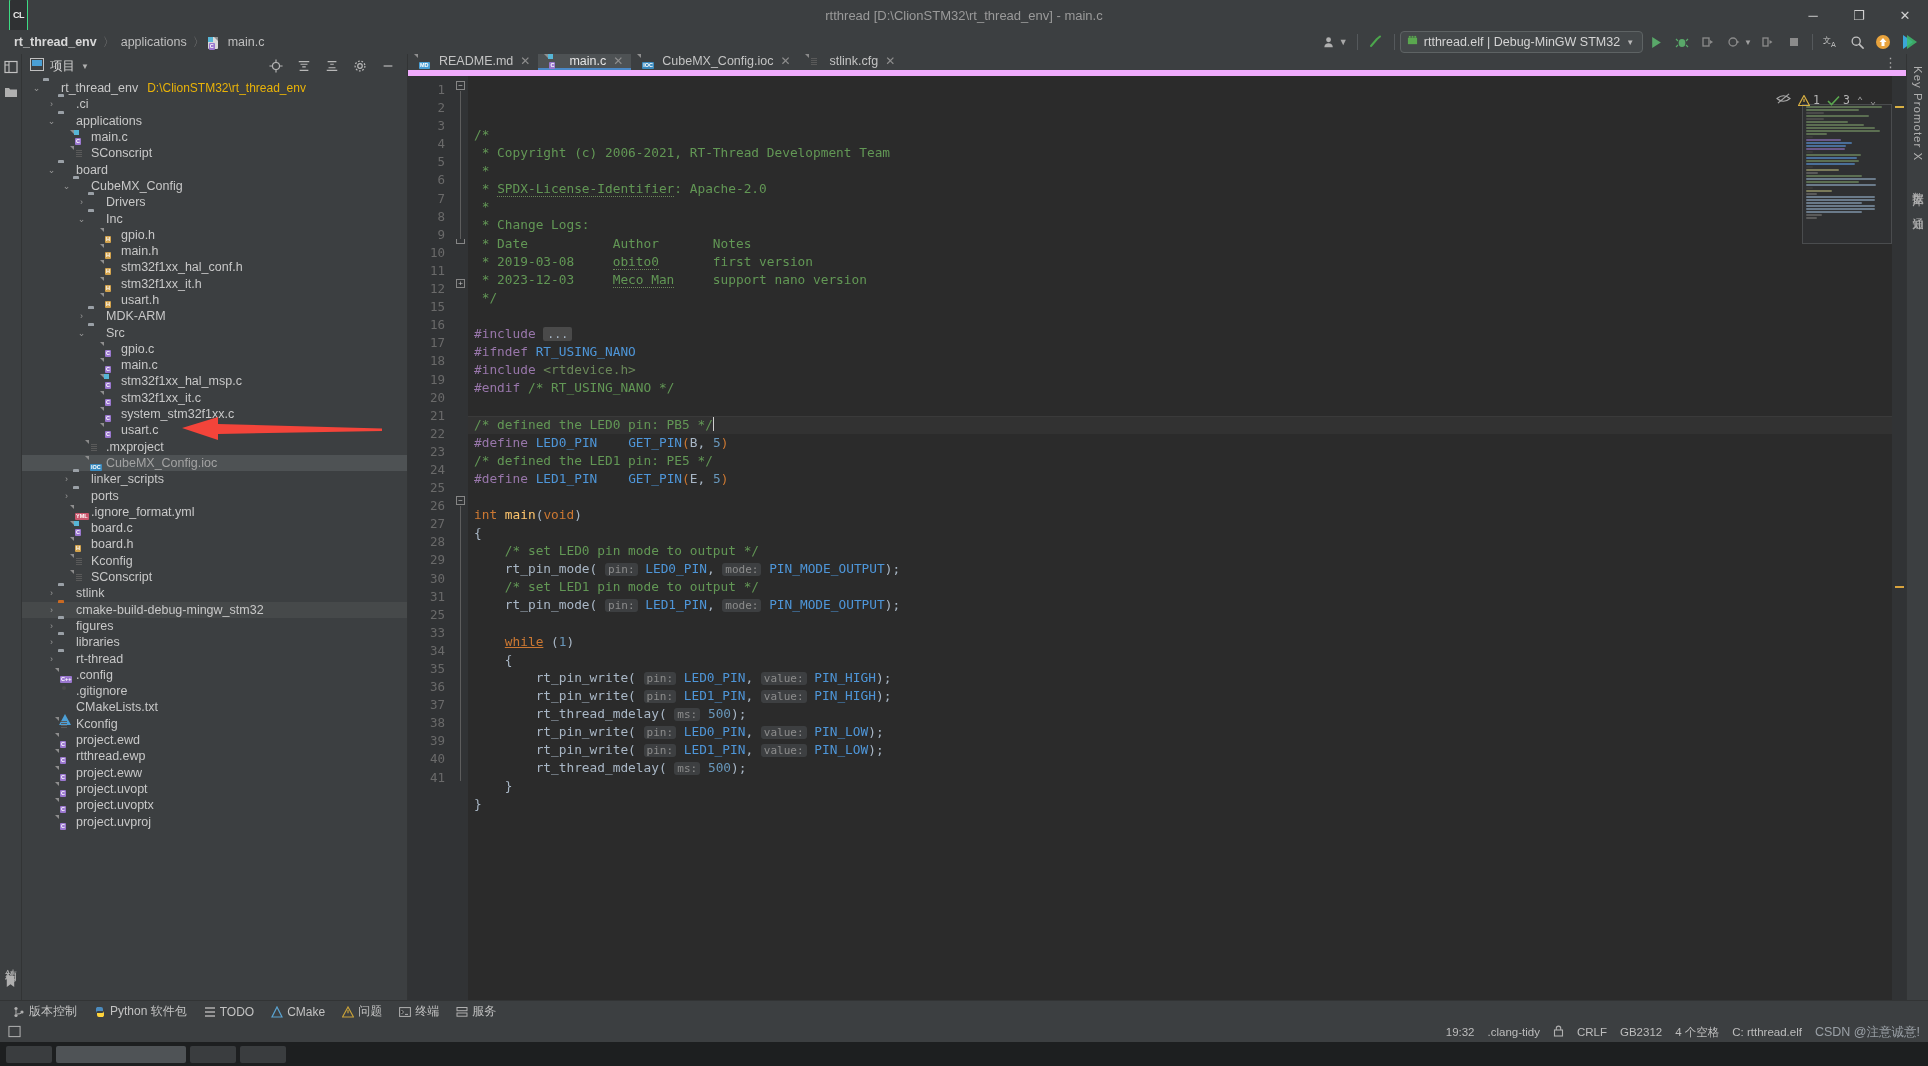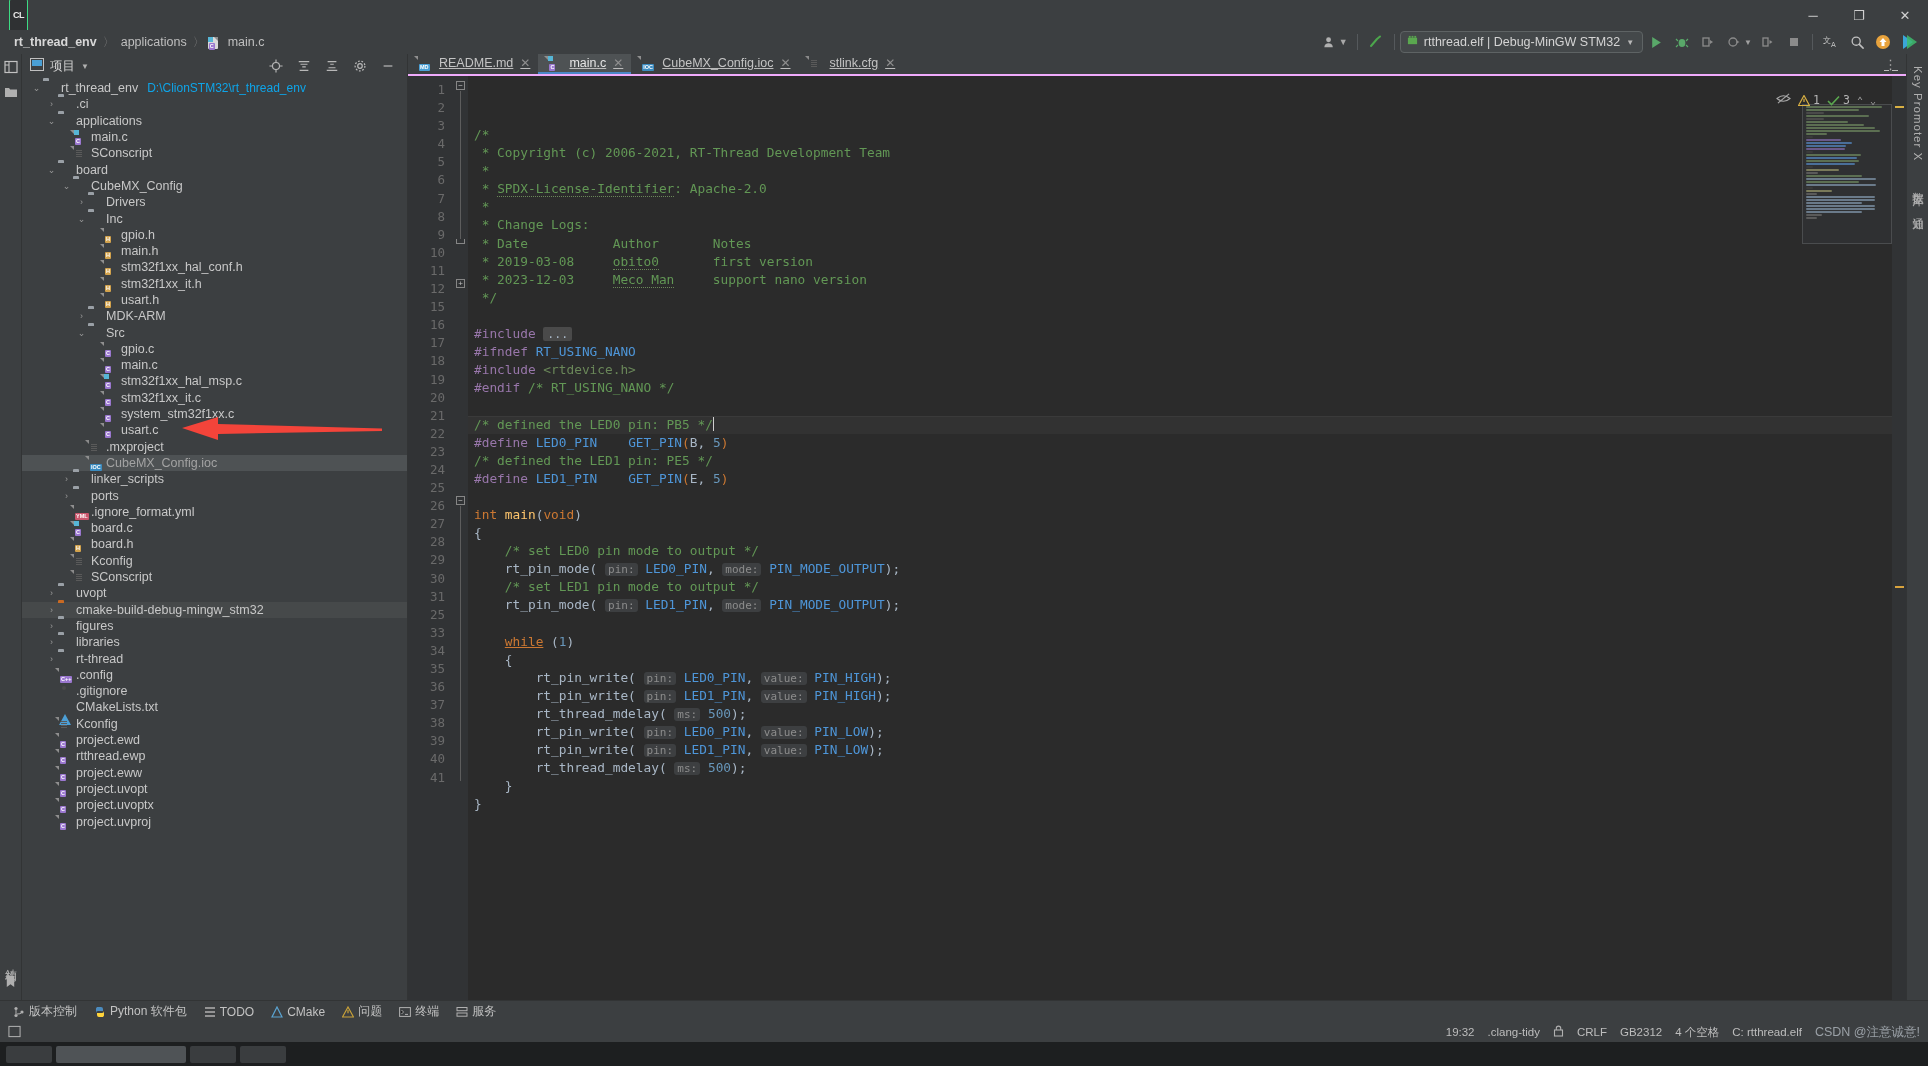--- a/index.html
+++ b/index.html
@@ -91,21 +91,21 @@
   }
   .row.sel{ background:#4e5254; }
   .row.sel2{ background:#46494a; }
   .arrow{
     width:13px; flex:0 0 13px; display:flex;align-items:center;justify-content:center;
     color:#9a9a9a; font-size:9px;
   }
   .ico{ width:14px;flex:0 0 14px; height:14px; margin-right:4px; position:relative; display:inline-block; }
   .lbl{ color:#c8c8c8; }
   .lbl.dim{ color:#a3a3a3; }
-  .path{ color:#0ea5e9; margin-left:9px; font-size:12px; }
+  .path{ color:#eab308; margin-left:9px; font-size:12px; }
 
   
   .ic-folder{ background:#9aa0a6; border-radius:1px 2px 2px 2px; width:13px;height:10px;margin-top:2px; position:relative; }
   .ic-folder:before{ content:''; position:absolute; top:-3px;left:0;width:6px;height:3px;background:#9aa0a6;border-radius:1px 1px 0 0; }
   .ic-folder.orange{ background:#c96a23; }
   .ic-folder.orange:before{ background:#c96a23; }
 
   .ic-file{ width:11px;height:13px;margin-top:1px;margin-left:1px; background:#d9d9d9; position:relative; border-radius:1px; }
   .ic-file:after{ content:''; position:absolute; top:0;right:0;border-left:4px solid transparent;border-top:4px solid #8f8f8f; }
   .badge{
@@ -133,22 +133,21 @@
     border-left:6px solid transparent;border-right:6px solid transparent;border-bottom:11px solid #4c9fd6;
   }
 
   
   .red-arrow{ position:absolute; pointer-events:none; }
 
   
   .editor{ flex:1 1 auto; display:flex; flex-direction:column; min-width:0; background:#2b2b2b; }
   .tabbar{
     height:22px; flex:0 0 22px; background:#3c3f41; display:flex; align-items:stretch;
-    border-bottom:2px solid #f0abfc;
-    text-decoration:underline;
+    border-bottom:6px solid #f0abfc;
   }
   .tab{
     display:flex;align-items:center;gap:5px;padding:0 8px 0 9px; font-size:12.5px; color:#c4c4c4;
     border-bottom:2px solid transparent; cursor:default; white-space:nowrap;
   }
   .tab.active{ background:#4e5254; border-bottom:2px solid #4a88c7; color:#e4e4e4; }
   .tab-x{ color:#8f8f8f; font-size:12px; margin-left:2px; }
   .tabbar-right{ margin-left:auto; display:flex; align-items:center; padding-right:8px; color:#a8a8a8; }
 
   .code-area{ flex:1 1 auto; display:flex; min-height:0; position:relative; background:#2b2b2b; }
@@ -252,20 +251,21 @@
   .tb-sq.wide{ width:130px; }
   .tb-sq.active{ background:#4f5356; }
 </style>
 </head>
 <body>
 
 <div class="app">
 
   <div class="titlebar">
     <div class="cl-logo">CL</div>
+    <div class="win-title">rtthread [D:\ClionSTM32\rt_thread_env] - main.c</div>
     <div class="win-buttons">
       <div class="win-btn">─</div>
       <div class="win-btn">❐</div>
       <div class="win-btn close">✕</div>
     </div>
   </div>
 
   <div class="navbar">
     <div class="crumbs">
       <span class="crumb root">rt_thread_env</span>
@@ -617,21 +617,21 @@
           <div class="row">
             <span style="width:38px;flex:0 0 38px"></span>
             <span class="arrow"></span>
             <span class="ico"><span class="ic-script"></span></span>
             <span class="lbl">SConscript</span>
           </div>
           <div class="row">
             <span style="width:23px;flex:0 0 23px"></span>
             <span class="arrow">›</span>
             <span class="ico"><span class="ic-folder"></span></span>
-            <span class="lbl">uvopt</span>
+            <span class="lbl">stlink</span>
           </div>
           <div class="row sel2">
             <span style="width:23px;flex:0 0 23px"></span>
             <span class="arrow">›</span>
             <span class="ico"><span class="ic-folder orange"></span></span>
             <span class="lbl">cmake-build-debug-mingw_stm32</span>
           </div>
           <div class="row">
             <span style="width:23px;flex:0 0 23px"></span>
             <span class="arrow">›</span>

